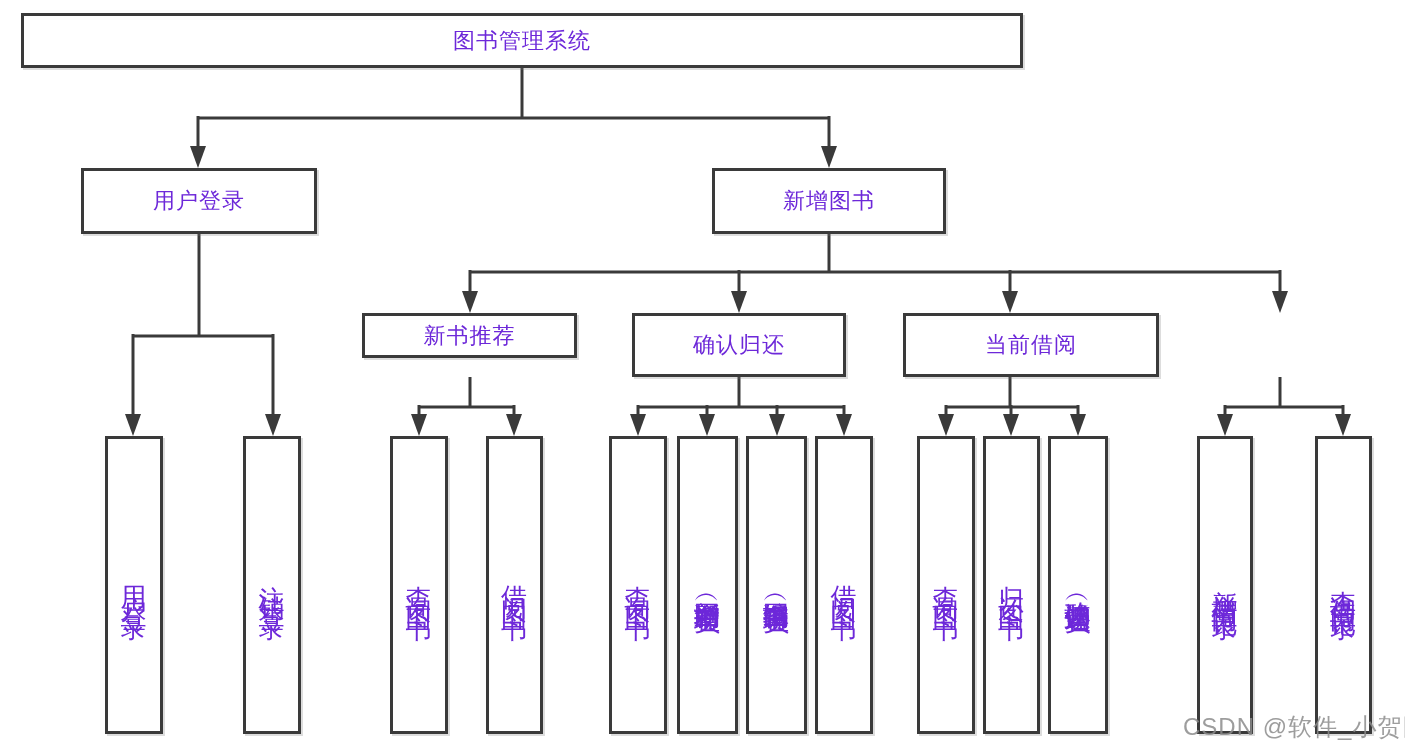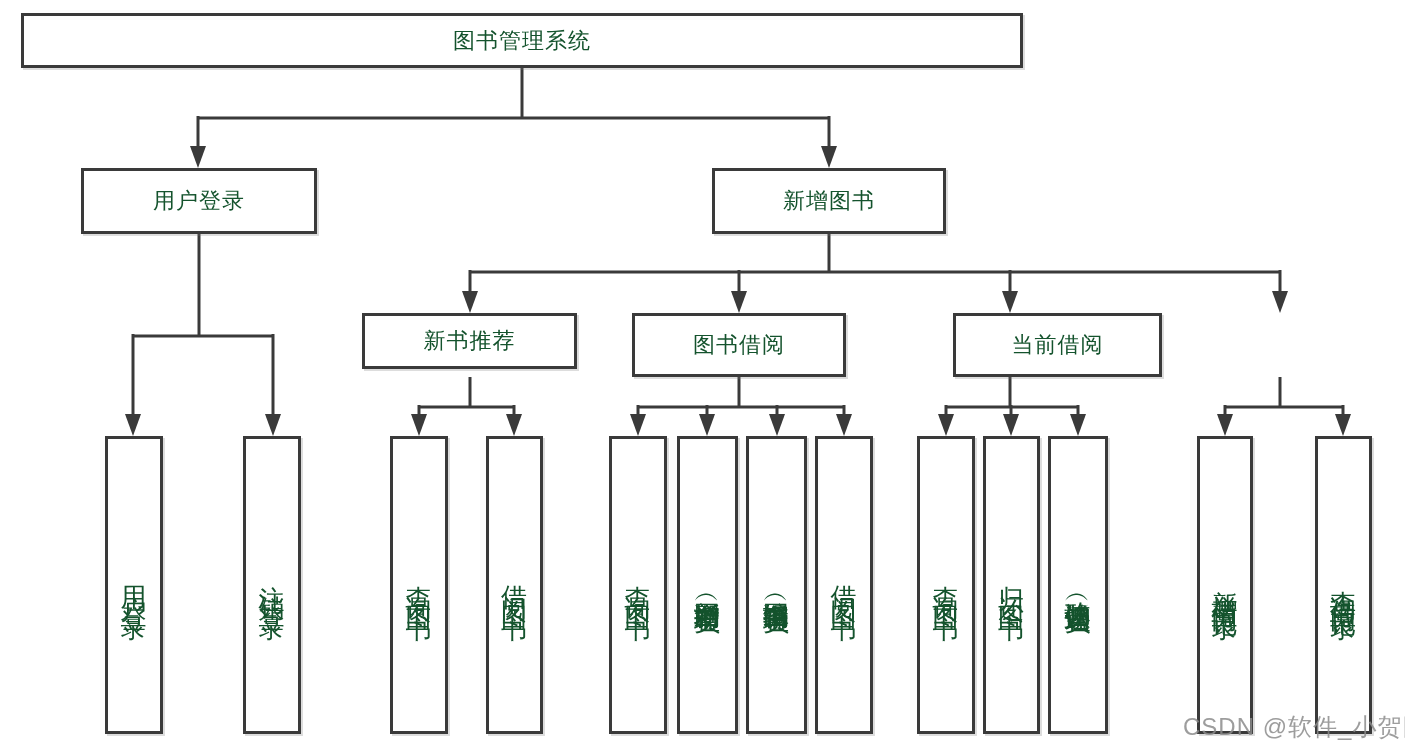--- a/index.html
+++ b/index.html
@@ -5,21 +5,21 @@
   html,body{margin:0;padding:0;background:#fff;}
   .canvas{
     position:relative;width:1405px;height:747px;background:#ffffff;
     font-family:"Liberation Sans","DejaVu Sans",sans-serif;overflow:hidden;
   }
   svg.wires{position:absolute;left:0;top:0;z-index:1;}
   .box{
     position:absolute;z-index:2;background:#ffffff;
     border:3px solid #3a3a3a;box-sizing:border-box;
     display:flex;align-items:center;justify-content:center;
-    color:#14532d;box-shadow:2px 2px 0 rgba(120,120,120,0.25);
+    color:#6d28d9;box-shadow:2px 2px 0 rgba(120,120,120,0.25);
   }
   .hbox{font-size:22px;letter-spacing:1px;}
   .leaf span{
     writing-mode:vertical-rl;text-orientation:mixed;
     font-size:26px;line-height:1;white-space:nowrap;
   }
   .ls-wide span{letter-spacing:10px;}
   .ls-mid  span{letter-spacing:5px;}
   .ls-tight span{letter-spacing:1px;}
   .watermark{
@@ -103,27 +103,27 @@
     <span>图书管理系统</span>
   </div>
 
   <div class="box hbox" style="left:81px;top:168px;width:236px;height:66px">
     <span>用户登录</span>
   </div>
   <div class="box hbox" style="left:712px;top:168px;width:234px;height:66px">
     <span>新增图书</span>
   </div>
 
-  <div class="box hbox" style="left:362px;top:313px;width:215px;height:56px">
+  <div class="box hbox" style="left:362px;top:313px;width:215px;height:45px">
     <span>新书推荐</span>
   </div>
   <div class="box hbox" style="left:632px;top:313px;width:214px;height:64px">
-    <span>图书借阅</span>
+    <span>确认归还</span>
   </div>
-  <div class="box hbox" style="left:953px;top:313px;width:209px;height:64px">
+  <div class="box hbox" style="left:903px;top:313px;width:256px;height:64px">
     <span>当前借阅</span>
   </div>
 
   <div class="box leaf ls-wide" style="left:105px;top:436px;width:58px;height:298px">
     <span>用户登录</span>
   </div>
   <div class="box leaf ls-wide" style="left:243px;top:436px;width:58px;height:298px">
     <span>注销登录</span>
   </div>
 

